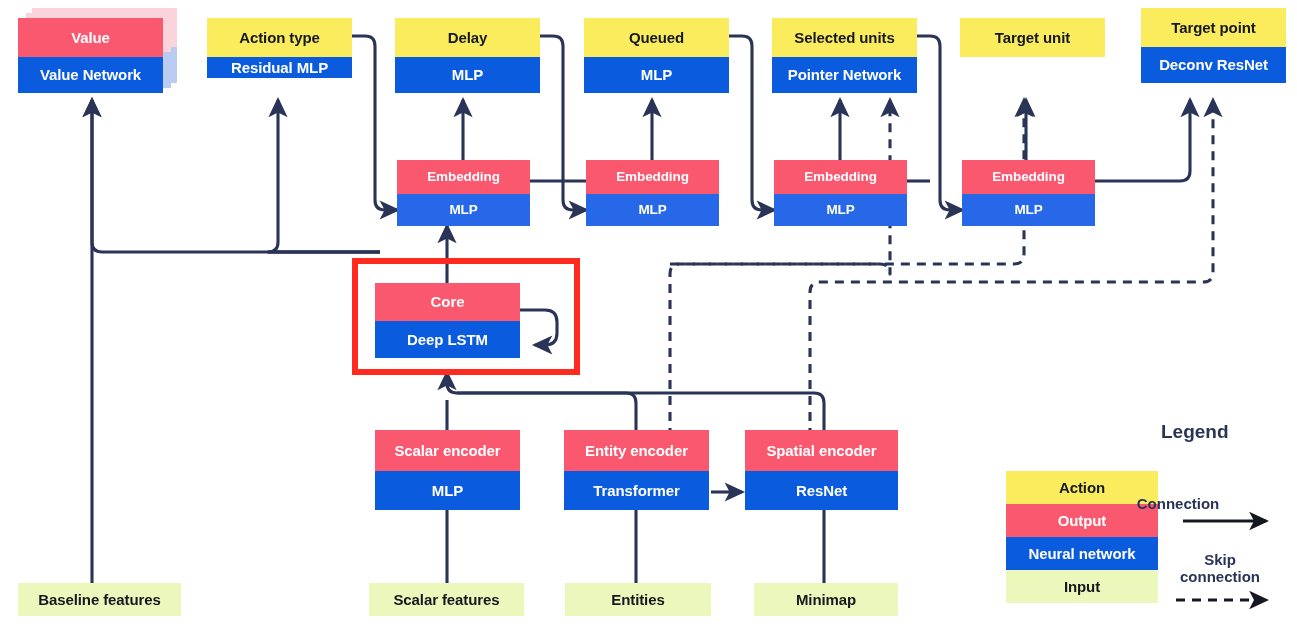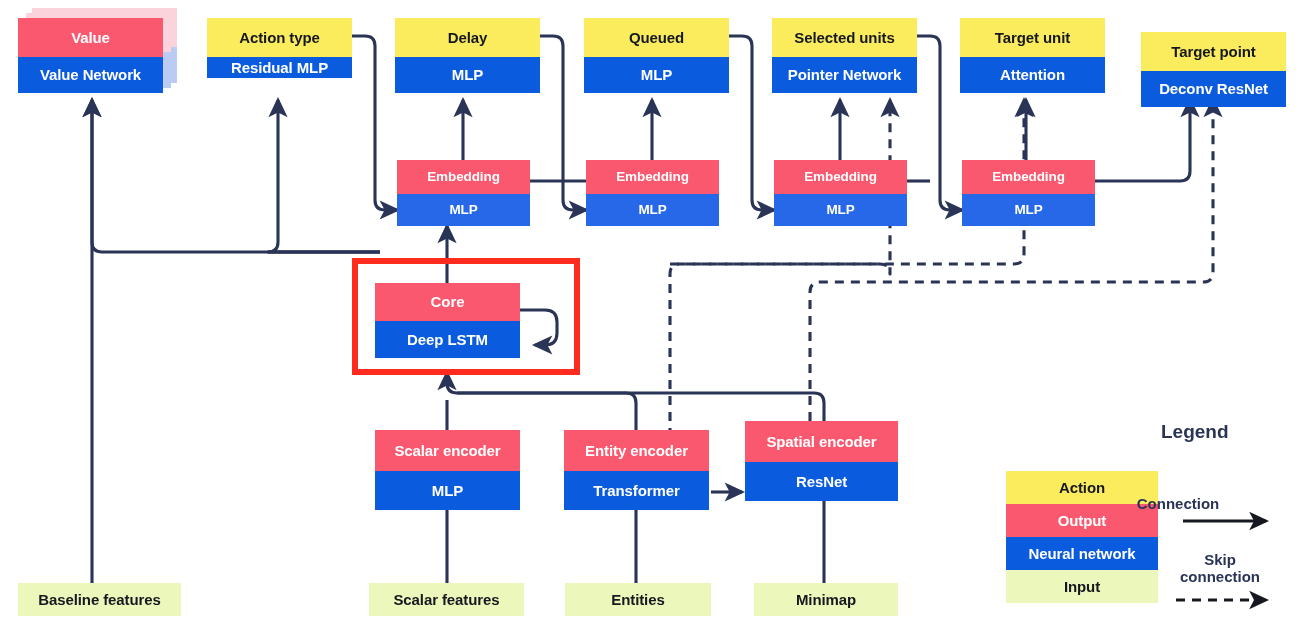--- a/index.html
+++ b/index.html
@@ -204,24 +204,23 @@
     <div class="band band-nn" style="height:36px; font-size:15px;">MLP</div>
   </div>
 
   <div class="node" style="left:772px; top:18px; width:145px; height:75px;">
     <div class="band band-action" style="height:39px; font-size:15px;">Selected units</div>
     <div class="band band-nn" style="height:36px; font-size:15px;">Pointer Network</div>
   </div>
 
   <div class="node" style="left:960px; top:18px; width:145px; height:75px;">
     <div class="band band-action" style="height:39px; font-size:15px;">Target unit</div>
-    <div class="band band-nn" style="height:36px; font-size:15px;">Attention</div>
-  </div>
-
-  <div class="node" style="left:1141px; top:32px; width:145px; height:84px;">
+  </div>
+
+  <div class="node" style="left:1141px; top:8px; width:145px; height:84px;">
     <div class="band band-action" style="height:39px; font-size:15px;">Target point</div>
     <div class="band band-nn" style="height:36px; font-size:15px;">Deconv ResNet</div>
   </div>
 
   <div class="node" style="left:397px; top:160px; width:133px; height:66px;">
     <div class="band band-output" style="height:34px; font-size:13.5px;">Embedding</div>
     <div class="band band-nn-light" style="height:32px; font-size:13.5px;">MLP</div>
   </div>
 
   <div class="node" style="left:586px; top:160px; width:133px; height:66px;">
@@ -248,21 +247,21 @@
   <div class="node" style="left:375px; top:430px; width:145px; height:80px;">
     <div class="band band-output" style="height:41px; font-size:15px;">Scalar encoder</div>
     <div class="band band-nn" style="height:39px; font-size:15px;">MLP</div>
   </div>
 
   <div class="node" style="left:564px; top:430px; width:145px; height:80px;">
     <div class="band band-output" style="height:41px; font-size:15px;text-align:right;">Entity encoder</div>
     <div class="band band-nn" style="height:39px; font-size:15px;">Transformer</div>
   </div>
 
-  <div class="node" style="left:745px; top:421px; width:153px; height:80px;">
+  <div class="node" style="left:745px; top:430px; width:153px; height:80px;">
     <div class="band band-output" style="height:41px; font-size:15px;">Spatial encoder</div>
     <div class="band band-nn" style="height:39px; font-size:15px;">ResNet</div>
   </div>
 
   <div class="node" style="left:18px; top:583px; width:163px; height:33px;">
     <div class="band band-input" style="height:33px; font-size:15px;">Baseline features</div>
   </div>
 
   <div class="node" style="left:565px; top:583px; width:146px; height:33px;">
     <div class="band band-input" style="height:33px; font-size:15px;">Entities</div>

